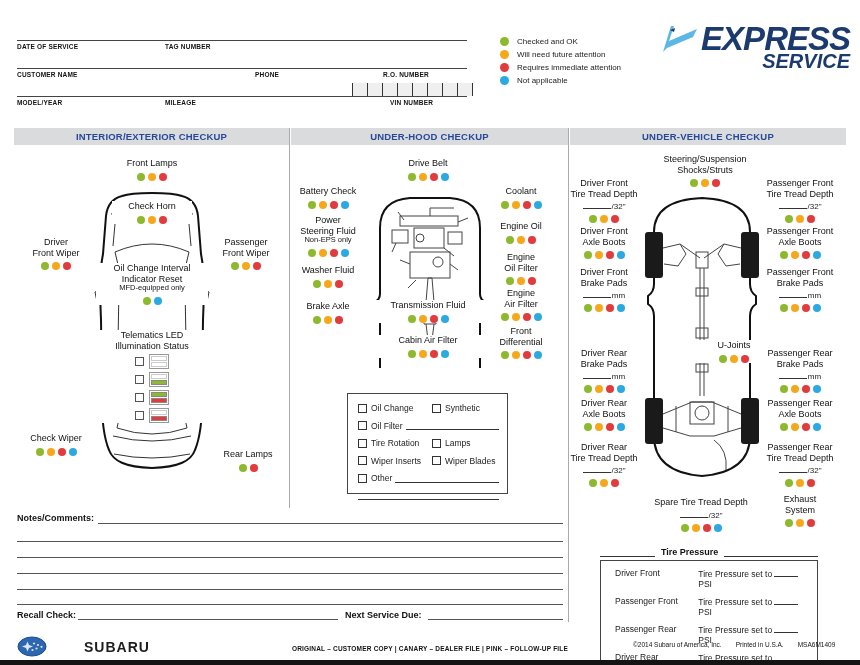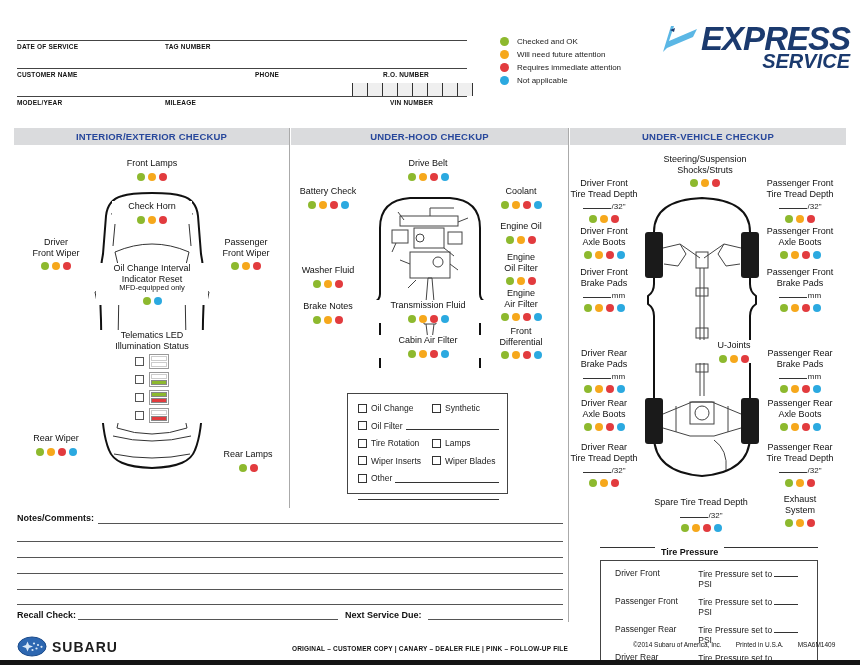--- a/index.html
+++ b/index.html
@@ -38,35 +38,35 @@
   .led-bar{display:inline-flex;flex-direction:column;gap:1px;border:1px solid #999;padding:1px;width:16px;background:#fff;}
   .led-seg{height:3px;background:#fff;border:1px solid #ccc;}
   
   .svc-panel{position:absolute;border:1px solid #444;background:#fff;padding:9px 8px 6px 10px;box-sizing:border-box;}
   .svc-row{display:flex;align-items:center;font-size:8.5px;margin-bottom:7.5px;}
   .svc-item{display:flex;align-items:center;}
   .chk{width:7px;height:7px;border:1px solid #333;display:inline-block;margin-right:4px;background:#fff;}
   .svc-line{flex:1;border-bottom:1px solid #333;height:8px;margin-left:3px;}
   
   .tp{position:absolute;}
-  .tp-title-row{display:flex;align-items:flex-start;gap:6px;font-size:9px;font-weight:bold;color:#111;}
+  .tp-title-row{display:flex;align-items:flex-end;gap:6px;font-size:9px;font-weight:bold;color:#111;}
   .tp-rule{flex:1;border-top:1px solid #333;height:0;}
   .tp-rule.short{flex:0 0 55px;}
   .tp-box{border:1px solid #444;margin-top:3px;padding:7px 10px 6px 14px;}
   .tp-row{display:flex;font-size:8.5px;margin-bottom:7px;}
   .tp-pos{width:88px;}
   .tp-blank{width:24px;}
   
   .bold-label{position:absolute;font-size:9px;font-weight:bold;color:#111;}
   .note-line{position:absolute;border-top:1px solid #555;height:0;}
   
   .footer-dist{position:absolute;font-size:6.5px;font-weight:bold;letter-spacing:.2px;text-align:center;color:#111;}
   .footer-right{position:absolute;font-size:6.5px;color:#111;display:flex;gap:14px;}
   .subaru{position:absolute;display:flex;align-items:center;gap:5px;}
-  .subaru-text{font-size:14px;font-weight:bold;letter-spacing:1px;color:#1d1d1d;}
+  .subaru-text{font-size:14px;font-weight:bold;letter-spacing:1px;color:#1d1d1d;margin-left:32px;}
   .bottom-bar{position:absolute;background:#141414;}
   svg{display:block;}
   .art{position:absolute;}
 </style>
 </head>
 <body>
 
 <div class="page">
 
   <div class="form-line" style="left:17px;top:40px;width:450px"></div>
@@ -196,21 +196,21 @@
         </span>
       </div>
   </div>
   <div class="cp on-art" style="left:96px;top:263px;width:112px">
     <div class="cp-label">Oil Change Interval
 Indicator Reset</div>
     <div class="cp-note">MFD-equipped only</div>
     <div class="dots"><span class="dot" style="background: rgb(141, 185, 46);"></span><span class="dot" style="background: rgb(43, 169, 224);"></span></div>
   </div>
   <div class="cp" style="left:12px;top:433px;width:88px">
-    <div class="cp-label">Rear Wiper</div>
+    <div class="cp-label">Check Wiper</div>
     <div class="dots"><span class="dot" style="background: rgb(141, 185, 46);"></span><span class="dot" style="background: rgb(246, 168, 28);"></span><span class="dot" style="background: rgb(226, 59, 62);"></span><span class="dot" style="background: rgb(43, 169, 224);"></span></div>
   </div>
   <div class="cp" style="left:204px;top:449px;width:88px">
     <div class="cp-label">Rear Lamps</div>
     <div class="dots"><span class="dot" style="background: rgb(141, 185, 46);"></span><span class="dot" style="background: rgb(226, 59, 62);"></span></div>
   </div>
 
   <svg class="art" style="left:370px;top:190px" width="120" height="178" viewBox="0 0 120 178">
     <path d="M10,178 L10,130 Q10,122 4,118 L4,112 Q10,110 10,104 L10,38 Q10,10 40,8 L80,8 Q110,10 110,38 L110,104 Q110,110 116,112 L116,118 Q110,122 110,130 L110,178" fill="none" stroke="#111" stroke-width="2"></path>
     <g fill="none" stroke="#444" stroke-width="1">
@@ -234,35 +234,41 @@
     <div class="dots"><span class="dot" style="background: rgb(141, 185, 46);"></span><span class="dot" style="background: rgb(246, 168, 28);"></span><span class="dot" style="background: rgb(226, 59, 62);"></span><span class="dot" style="background: rgb(43, 169, 224);"></span></div>
   </div>
   <div class="cp" style="left:283px;top:186px;width:90px">
     <div class="cp-label">Battery Check</div>
     <div class="dots"><span class="dot" style="background: rgb(141, 185, 46);"></span><span class="dot" style="background: rgb(246, 168, 28);"></span><span class="dot" style="background: rgb(226, 59, 62);"></span><span class="dot" style="background: rgb(43, 169, 224);"></span></div>
   </div>
   <div class="cp" style="left:476px;top:186px;width:90px">
     <div class="cp-label">Coolant</div>
     <div class="dots"><span class="dot" style="background: rgb(141, 185, 46);"></span><span class="dot" style="background: rgb(246, 168, 28);"></span><span class="dot" style="background: rgb(226, 59, 62);"></span><span class="dot" style="background: rgb(43, 169, 224);"></span></div>
   </div>
+  <div class="cp" style="left:278px;top:215px;width:100px">
+    <div class="cp-label">Power
+Steering Fluid</div>
+    <div class="cp-note">Non-EPS only</div>
+    <div class="dots"><span class="dot" style="background: rgb(141, 185, 46);"></span><span class="dot" style="background: rgb(246, 168, 28);"></span><span class="dot" style="background: rgb(226, 59, 62);"></span><span class="dot" style="background: rgb(43, 169, 224);"></span></div>
+  </div>
   <div class="cp" style="left:476px;top:221px;width:90px">
     <div class="cp-label">Engine Oil</div>
     <div class="dots"><span class="dot" style="background: rgb(141, 185, 46);"></span><span class="dot" style="background: rgb(246, 168, 28);"></span><span class="dot" style="background: rgb(226, 59, 62);"></span></div>
   </div>
   <div class="cp" style="left:283px;top:265px;width:90px">
     <div class="cp-label">Washer Fluid</div>
     <div class="dots"><span class="dot" style="background: rgb(141, 185, 46);"></span><span class="dot" style="background: rgb(246, 168, 28);"></span><span class="dot" style="background: rgb(226, 59, 62);"></span></div>
   </div>
   <div class="cp" style="left:476px;top:252px;width:90px">
     <div class="cp-label">Engine
 Oil Filter</div>
     <div class="dots"><span class="dot" style="background: rgb(141, 185, 46);"></span><span class="dot" style="background: rgb(246, 168, 28);"></span><span class="dot" style="background: rgb(226, 59, 62);"></span></div>
   </div>
   <div class="cp" style="left:283px;top:301px;width:90px">
-    <div class="cp-label">Brake Notes</div>
+    <div class="cp-label">Brake Axle</div>
     <div class="dots"><span class="dot" style="background: rgb(141, 185, 46);"></span><span class="dot" style="background: rgb(246, 168, 28);"></span><span class="dot" style="background: rgb(226, 59, 62);"></span></div>
   </div>
   <div class="cp" style="left:476px;top:288px;width:90px">
     <div class="cp-label">Engine
 Air Filter</div>
     <div class="dots"><span class="dot" style="background: rgb(141, 185, 46);"></span><span class="dot" style="background: rgb(246, 168, 28);"></span><span class="dot" style="background: rgb(226, 59, 62);"></span><span class="dot" style="background: rgb(43, 169, 224);"></span></div>
   </div>
   <div class="cp" style="left:476px;top:326px;width:90px">
     <div class="cp-label">Front
 Differential</div>

